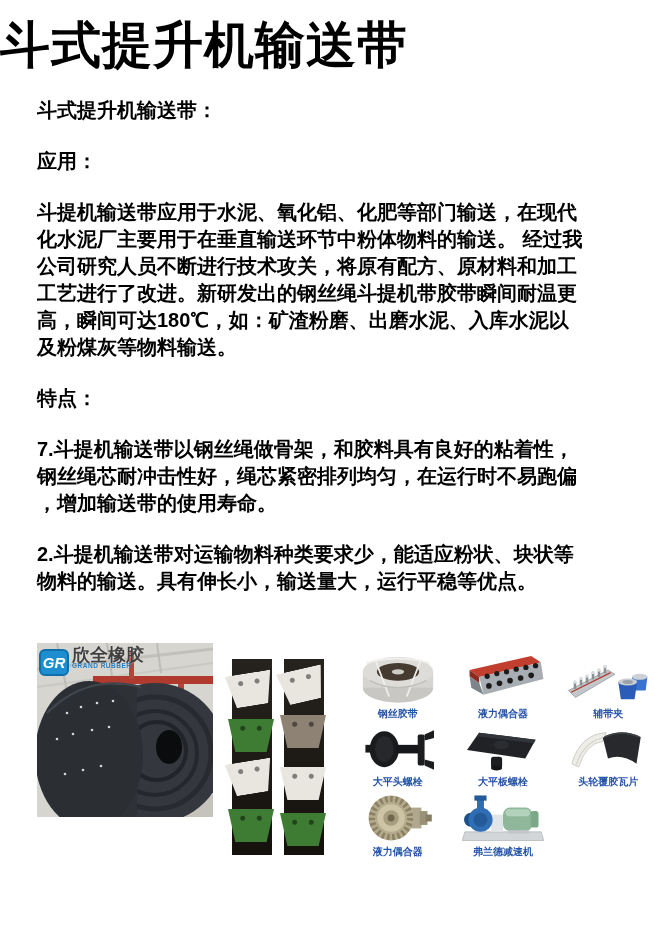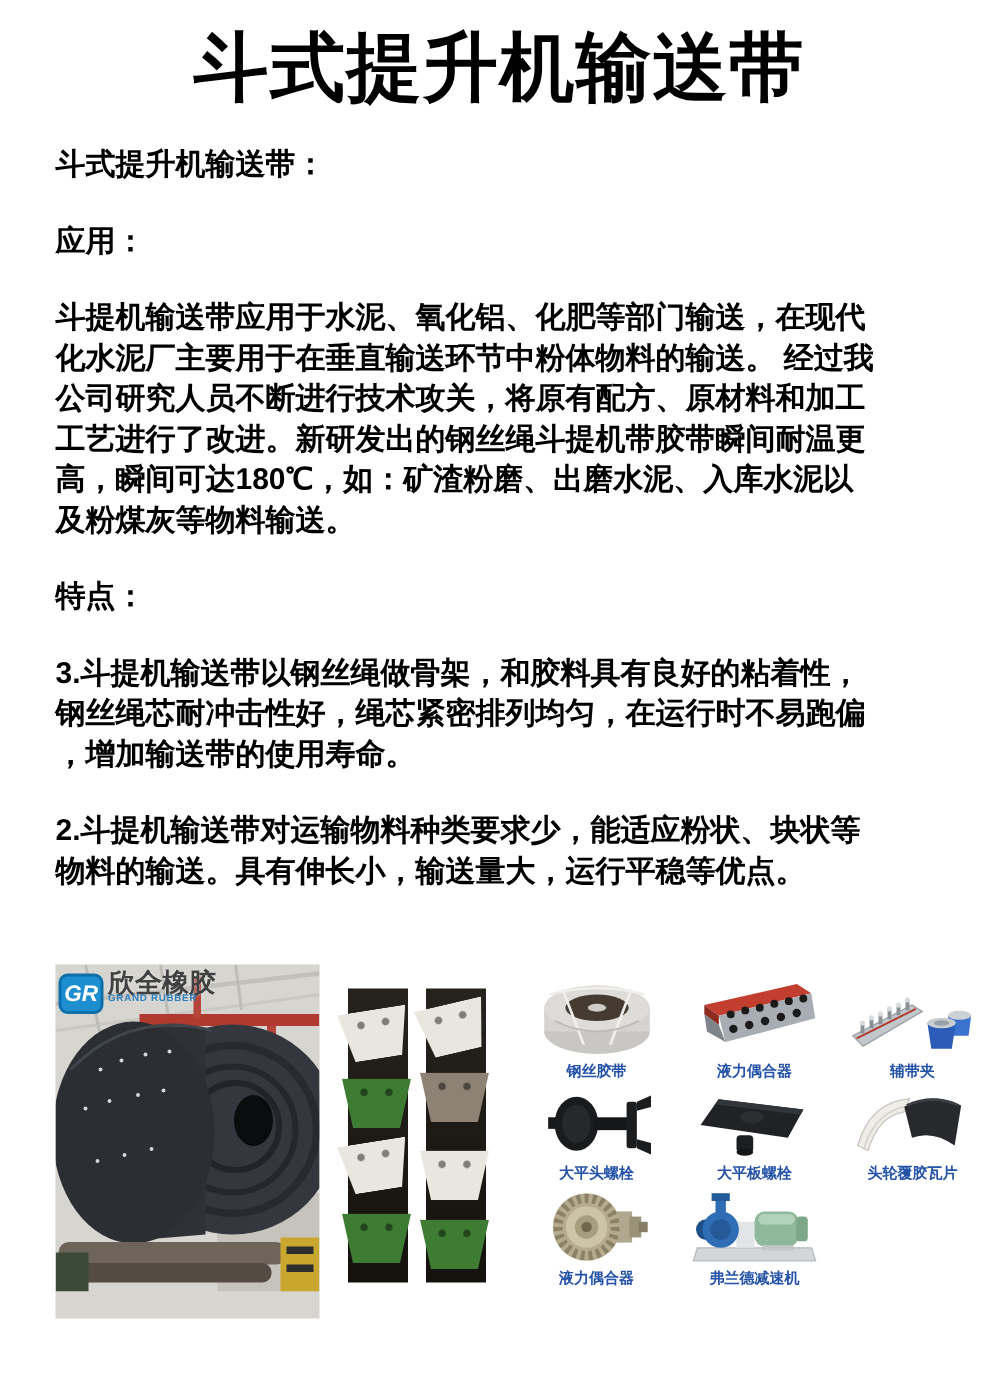--- a/index.html
+++ b/index.html
@@ -2,32 +2,32 @@
 <html><head>
 <meta charset="utf-8">
 <style>
   * { box-sizing: border-box; }
   html,body { margin:0; padding:0; }
   body {
     width:666px; height:930px; background:#ffffff; overflow:hidden;
     font-family:"Liberation Sans", sans-serif; color:#000;
   }
   .page-title {
-    margin:18px 0 0; text-align:center; font-size:50px; font-weight:bold;
+    margin:18px 0 0; text-align:left; font-size:50px; font-weight:bold;
     letter-spacing:1px; line-height:1.1;
   }
   .content { padding:0 37px;font-weight:bold; }
   .content p {
     margin:24px 0 0; font-size:20px; line-height:27px; white-space:pre-line;
   }
   
   .collage { position:relative; height:232px; margin-top:46px; }
 
   
-  .factory-photo { position:absolute; left:37px; top:2px; width:176px; height:236px; overflow:hidden; background:#d7d5d0; }
+  .factory-photo { position:absolute; left:37px; top:2px; width:176px; height:174px; overflow:hidden; background:#d7d5d0; }
   .factory-photo svg { display:block; }
   .logo-overlay { position:absolute; left:2px; top:6px; display:flex; align-items:flex-start; gap:3px; }
   .logo-mark {
     width:30px; height:27px; background:#1d8fd1; border-radius:6px;
     color:#fff; font-weight:bold; font-style:italic; font-size:15px;
     display:flex; align-items:center; justify-content:center;
     border:2px solid #0e6faa;
   }
   .logo-text-cn { font-size:18px; font-weight:bold; color:#404040; line-height:13px; text-shadow:0 0 1px #ffffff; }
   .logo-text-en { font-size:6.5px; font-weight:bold; color:#2a7fc0; letter-spacing:0.5px; }
@@ -65,21 +65,21 @@
 <div class="content">
   <p>斗式提升机输送带：</p>
   <p>应用：</p>
   <p>斗提机输送带应用于水泥、氧化铝、化肥等部门输送，在现代
 化水泥厂主要用于在垂直输送环节中粉体物料的输送。 经过我
 公司研究人员不断进行技术攻关，将原有配方、原材料和加工
 工艺进行了改进。新研发出的钢丝绳斗提机带胶带瞬间耐温更
 高，瞬间可达180℃，如：矿渣粉磨、出磨水泥、入库水泥以
 及粉煤灰等物料输送。</p>
   <p>特点：</p>
-  <p>3.斗提机输送带以钢丝绳做骨架，和胶料具有良好的粘着性，
+  <p>7.斗提机输送带以钢丝绳做骨架，和胶料具有良好的粘着性，
 钢丝绳芯耐冲击性好，绳芯紧密排列均匀，在运行时不易跑偏
 ，增加输送带的使用寿命。</p>
   <p>2.斗提机输送带对运输物料种类要求少，能适应粉状、块状等
 物料的输送。具有伸长小，输送量大，运行平稳等优点。</p>
 </div>
 
 <div class="collage">
 
   <div class="factory-photo">
     <svg width="176" height="218" viewBox="0 0 176 218">

